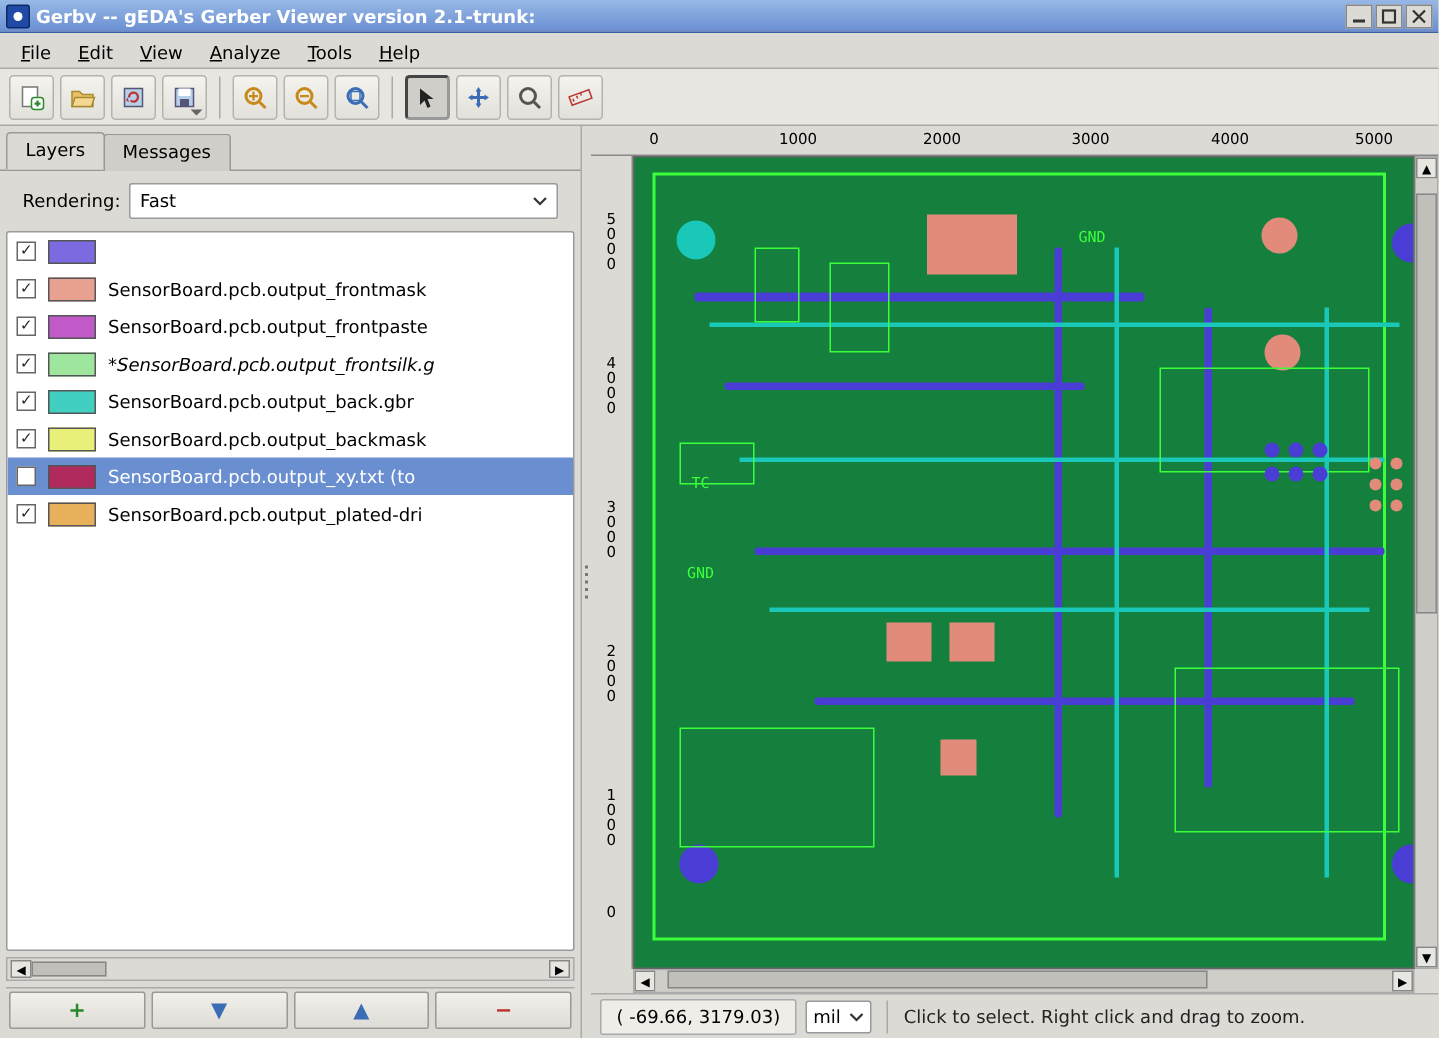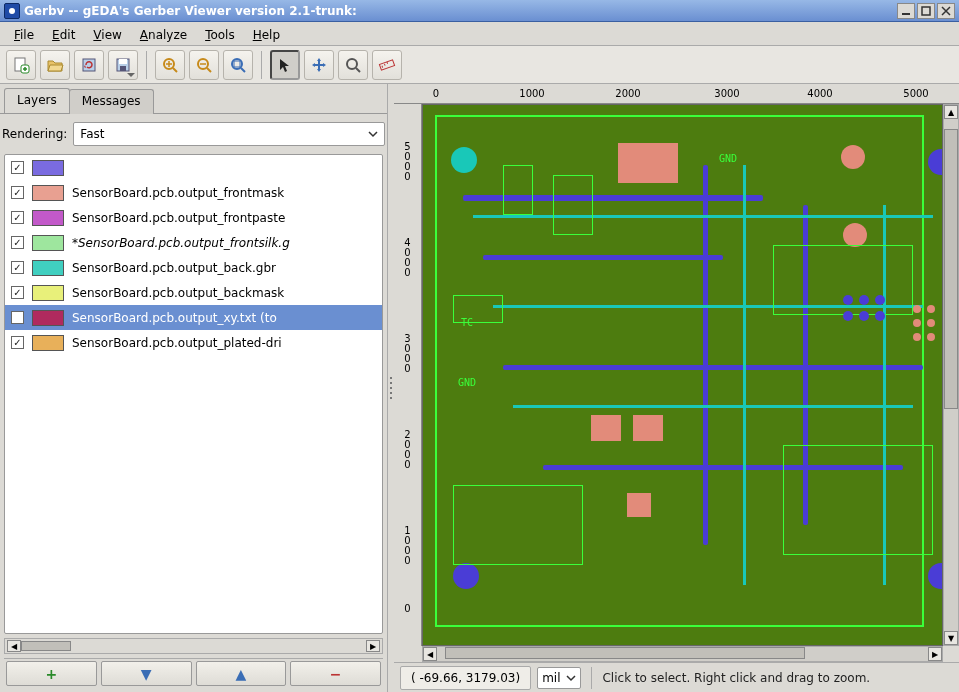--- a/index.html
+++ b/index.html
@@ -90,21 +90,21 @@
     border:1px solid #999;
     border-bottom:none;
     background:#d0cec9;
     position:relative;
     top:1px;
     border-radius:3px 3px 0 0;
     margin-right:-1px;
   }
   .tab.active { background:#dcdad5; top:0; padding-bottom:4px; z-index:2;}
   .render-row {
-    display:flex;align-items:center;padding:8px 2px;gap:6px;text-align:center;
+    display:flex;align-items:center;padding:8px 15px;gap:6px;text-align:center;
   }
   .combo {
     flex:1;height:24px;border:1px solid #999;background:#fff;
     display:flex;align-items:center;padding:0 6px;justify-content:space-between;
     border-radius:2px;
   }
   .layerlist {
     flex:1;
     background:#fff;
     border:1px solid #999;
@@ -140,21 +140,21 @@
     height:20px;background:#dcdad5;border-bottom:1px solid #888;display:flex;
     font-size:10px;align-items:flex-end;padding-left:28px;overflow:hidden;position:relative;
   }
   .ruler-h .ticklbl { position:absolute;bottom:4px;transform:translateX(-50%);}
   .canvrow { flex:1;display:flex;min-height:0; }
   .ruler-v {
     width:28px;background:#dcdad5;border-right:1px solid #888;position:relative;font-size:10px;
   }
   .ruler-v .ticklbl { position:absolute;left:0;width:100%;text-align:center;line-height:10px;}
   .canvas {
-    flex:1;background:#4d7c0f;position:relative;overflow:hidden;border:1px solid #666;
+    flex:1;background:#15803d;position:relative;overflow:hidden;border:1px solid #666;
   }
   .pcb-outline {
     position:absolute;left:12px;top:10px;right:18px;bottom:18px;
     border:2px solid #3aff3a;
   }
   .trace-blue { position:absolute;background:#4a3dd6;border-radius:2px; }
   .trace-cyan { position:absolute;background:#19c8b8; }
   .pad-salmon { position:absolute;background:#e28b7a; }
   .via { position:absolute;background:#4a3dd6;border-radius:50%; }
   .rect-green { position:absolute;border:1px solid #3aff3a; }

